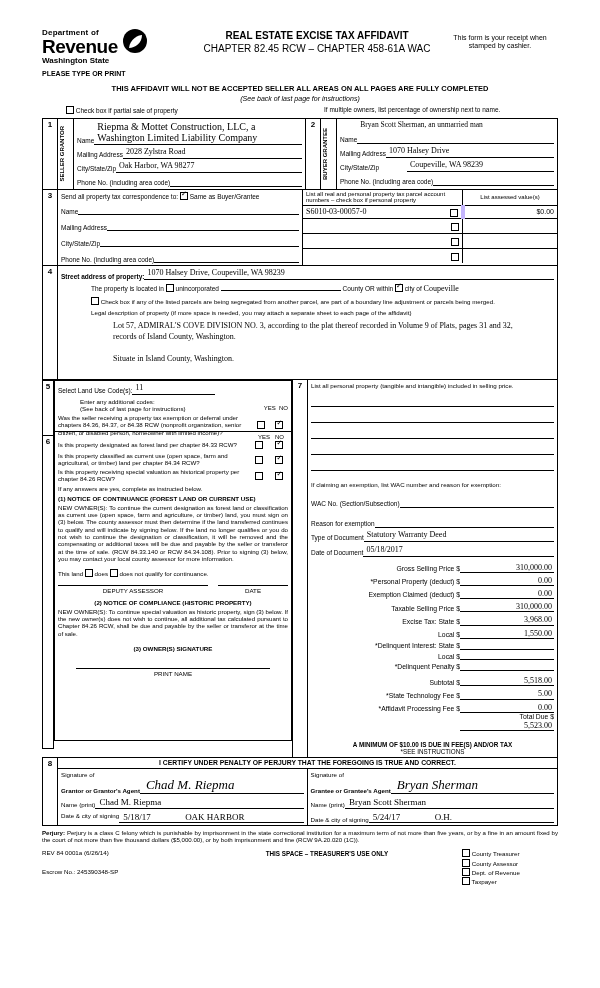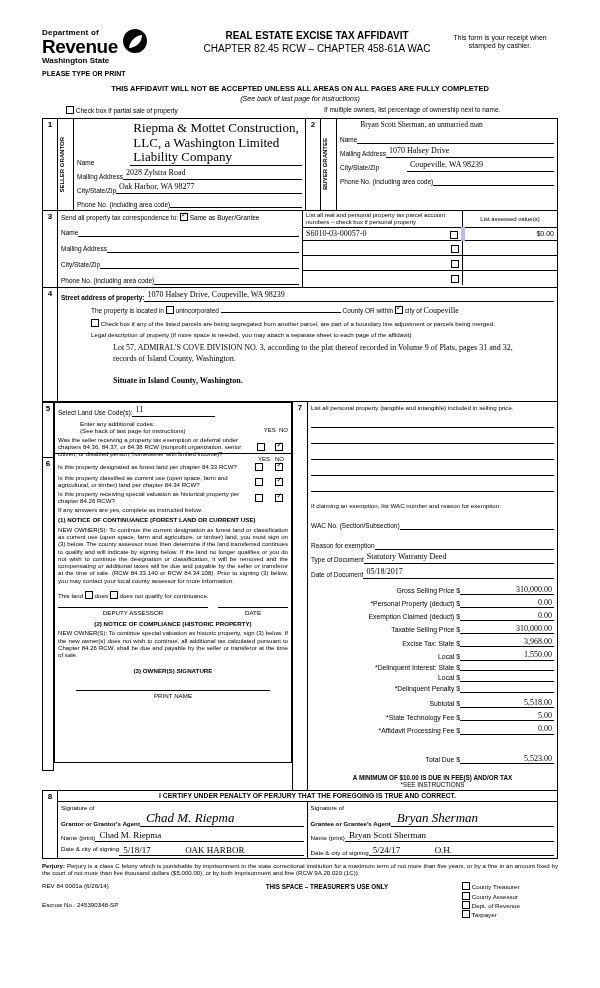--- a/index.html
+++ b/index.html
@@ -64,21 +64,21 @@
       </div>
       <div class="please">PLEASE TYPE OR PRINT</div>
     </div>
     <div class="hdr-mid">
       <div class="t1">REAL ESTATE EXCISE TAX AFFIDAVIT</div>
       <div class="t2">CHAPTER 82.45 RCW – CHAPTER 458-61A WAC</div>
     </div>
     <div class="hdr-right">This form is your receipt when stamped by cashier.</div>
   </div>
 
-  <div class="warn">THIS AFFIDAVIT WILL NOT BE ACCEPTED UNLESS ALL AREAS ON ALL PAGES ARE FULLY COMPLETED</div>
+  <div class="warn">THIS AFFIDAVIT WILL NOT BE ACCEPTED SELLER ALL AREAS ON ALL PAGES ARE FULLY COMPLETED</div>
   <div class="warn2">(See back of last page for instructions)</div>
 
   <div style="display:flex;margin-top:3px;">
     <div style="width:50%;font-size:6.5px;padding-left:24px;">
       <span class="cb"></span>
       <span>Check box if partial sale of property</span>
     </div>
     <div style="width:50%;font-size:6.5px;padding-left:24px;">If multiple owners, list percentage of ownership next to name.</div>
   </div>
 
@@ -87,21 +87,21 @@
           <tr>
     <td class="bx" style="width:12px;vertical-align:top;">
       <div class="num ctr">1</div>
     </td>
     <td class="bx" style="width:13px;">
       <div class="side">SELLER GRANTOR</div>
     </td>
     <td class="bx pad" style="width:225px;vertical-align:top;">
       <div class="row">
         <span class="l">Name</span>
-        <span class="v" style="font-size:13px;height:auto;min-height:22px;margin-left:36px;">Riepma &amp; Mottet Construction, LLC, a Washington Limited Liability Company</span>
+        <span class="v" style="font-size:10px;height:auto;min-height:22px;">Riepma &amp; Mottet Construction, LLC, a Washington Limited Liability Company</span>
       </div>
       <div class="row" style="margin-top:2px;">
         <span class="l">Mailing Address</span>
         <span class="v">2028 Zylstra Road</span>
       </div>
       <div class="row" style="margin-top:2px;">
         <span class="l">City/State/Zip</span>
         <span class="v">Oak Harbor, WA 98277</span>
       </div>
       <div class="row" style="margin-top:2px;">
@@ -228,21 +228,21 @@
         <span class="cb ck"></span>
         <span>city of</span>
         <span class="val">Coupeville</span>
       </div>
       <div style="font-size:6.2px;margin-top:4px;padding-left:30px;">
         <span class="cb"></span>
         <span>Check box if any of the listed parcels are being segregated from another parcel, are part of a boundary line adjustment or parcels being merged.</span>
       </div>
       <div style="font-size:6.2px;margin-top:4px;padding-left:30px;">Legal description of property (if more space is needed, you may attach a separate sheet to each page of the affidavit)</div>
       <div class="val" style="margin-top:5px;padding-left:52px;width:400px;line-height:1.3;">Lot 57, ADMIRAL'S COVE DIVISION NO. 3, according to the plat thereof recorded in Volume 9 of Plats, pages 31 and 32, records of Island County, Washington.</div>
-      <div class="val" style="margin-top:12px;padding-left:52px;font-weight:bold;">Situate in Island County, Washington.</div>
+      <div class="val" style="margin-top:12px;padding-left:52px;">Situate in Island County, Washington.</div>
       <div style="height:14px;"></div>
     </td>
    </tr>
   </tbody>
       </table>
 
   <table class="main" style="margin-top:-1px;">
    <tbody>
           <tr>
     <td style="width:12px;vertical-align:top;padding:0;border:none;">
@@ -399,21 +399,21 @@
                 <span class="fv">5,518.00</span>
               </div>
       <div class="fin" style="margin-top:3px;">
                 <span class="fl">*State Technology Fee $</span>
                 <span class="fv">5.00</span>
               </div>
       <div class="fin" style="margin-top:3px;">
                 <span class="fl">*Affidavit Processing Fee $</span>
                 <span class="fv">0.00</span>
               </div>
-      <div class="fin" style="margin-top:19px;">
+      <div class="fin" style="margin-top:0;flex-direction:column;">
                 <span class="fl">Total Due $</span>
                 <span class="fv">5,523.00</span>
               </div>
 
       <div class="b ctr" style="font-size:6.3px;margin-top:10px;">A MINIMUM OF $10.00 IS DUE IN FEE(S) AND/OR TAX</div>
       <div class="ctr" style="font-size:6.3px;">*SEE INSTRUCTIONS</div>
     </td>
    </tr>
   </tbody>
       </table>

